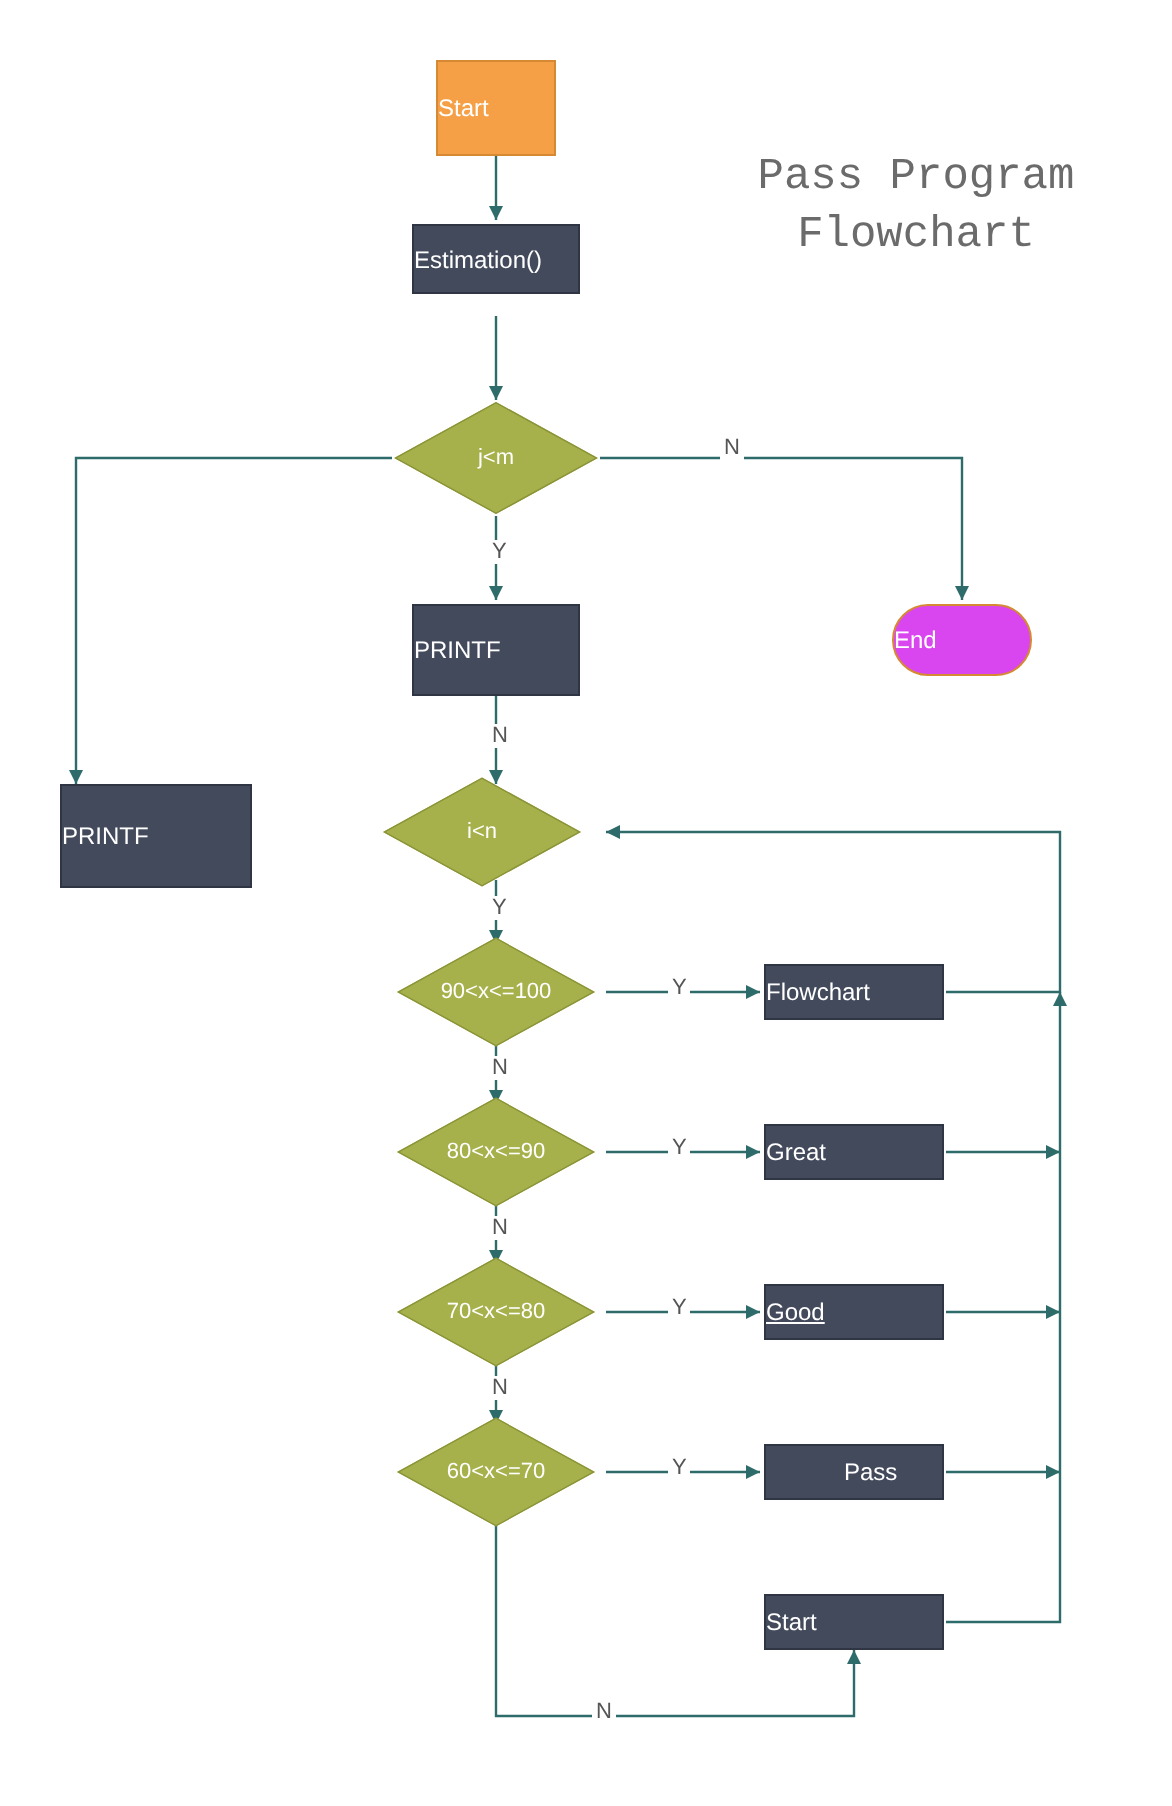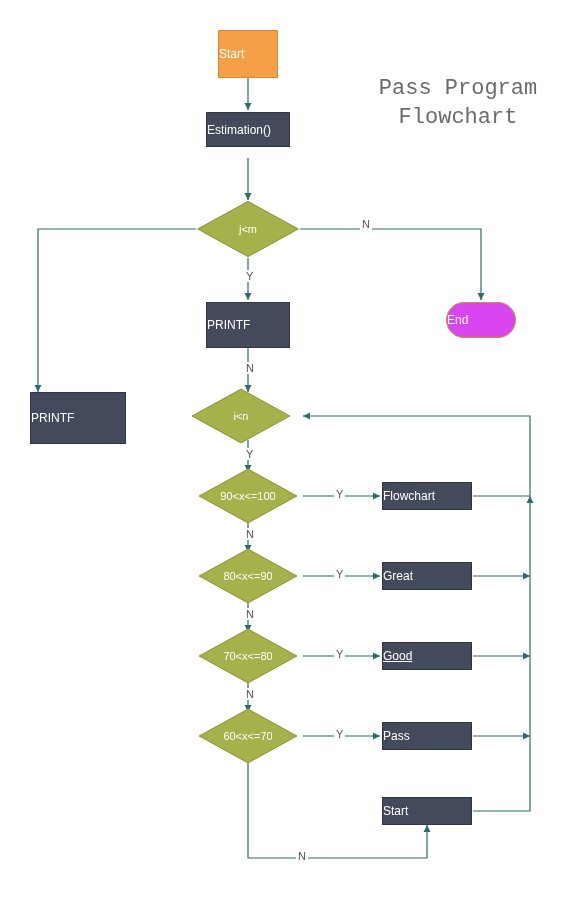--- a/index.html
+++ b/index.html
@@ -178,21 +178,21 @@
 
 <div class="node rect-dark" style="left:382px; top:482px; width:90px; height:28px;">
   <span>Flowchart</span>
 </div>
 <div class="node rect-dark" style="left:382px; top:562px; width:90px; height:28px;">
   <span>Great</span>
 </div>
 <div class="node rect-dark" style="left:382px; top:642px; width:90px; height:28px;text-decoration:underline;">
   <span>Good</span>
 </div>
-<div class="node rect-dark" style="left:382px; top:722px; width:90px; height:28px;">
+<div class="node rect-dark" style="left:382px; top:722px; width:90px; height:28px;padding-left:39px;">
   <span>Pass</span>
 </div>
 <div class="node rect-dark" style="left:382px; top:797px; width:90px; height:28px;">
   <span>Start</span>
 </div>
 
 <div class="edge-label" style="left:244px; top:270px;">Y</div>
 <div class="edge-label" style="left:360px; top:218px;">N</div>
 <div class="edge-label" style="left:244px; top:362px;">N</div>
 <div class="edge-label" style="left:244px; top:448px;">Y</div>

